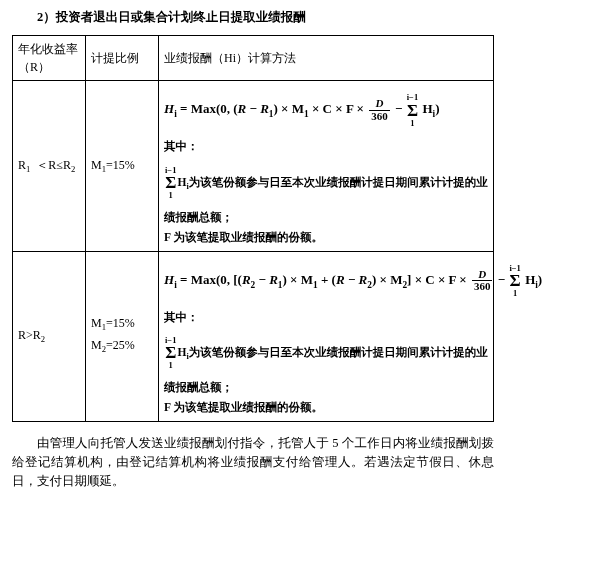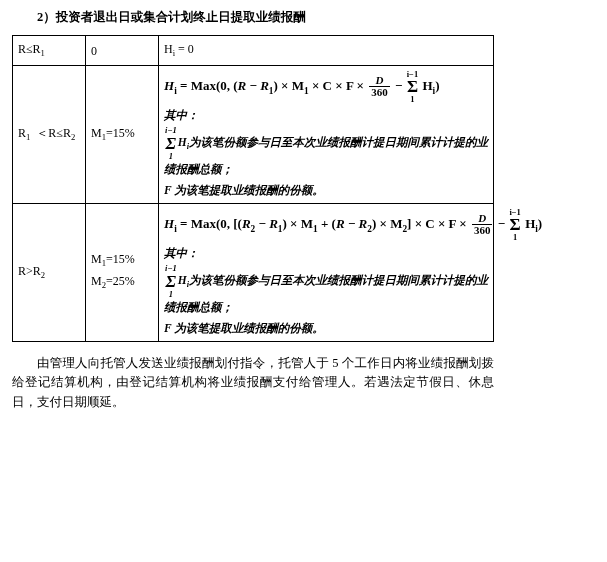--- a/index.html
+++ b/index.html
@@ -85,21 +85,21 @@
   .frac .den {
     display: block;
     padding: 0 2px;
   }
   .sumop {
     display: inline-block;
     position: relative;
     vertical-align: middle;
     text-align: center;
     line-height: 1;
-    margin: 0 1px;
+    margin: 8px 1px;
     font-size: 11px;
   }
   .sumop .big {
     font-size: 17px;
     display: block;
     line-height: 1;
   }
   .sumop .top {
     display: block;
     font-size: 8.5px;
@@ -110,43 +110,42 @@
     font-size: 8.5px;
     line-height: 1;
   }
   .sumline {
     white-space: nowrap;
   }
   .note {
     font-size: 11.5px;
     line-height: 1.6;
     margin-top: 2px;
-    font-style: italic;
   }
   .cell-stack div { margin-bottom: 2px; }
   .row-tall td { height: 66px; }
   .two-line { line-height: 1.45; }
   .bottom-para { margin-top: 12px; }
 </style>
 </head>
 <body>
 
 <div class="page">
 
   <div class="heading">2）投资者退出日或集合计划终止日提取业绩报酬</div>
 
 
   <table class="rules">
     <tbody>
+      <tr class="hdr">
+        <td class="col-r">年化收益率（R）</td>
+        <td class="col-m">计提比例</td>
+        <td class="col-f">业绩报酬（Hi）计算方法</td>
+      </tr>
 
-      <tr>
-        <td class="col-r">R≤R<span class="sub">1</span></td>
-        <td class="col-m">0</td>
-        <td class="col-f bold formula">H<span class="sub">i</span> = 0</td>
-      </tr>
 
       <tr class="row-tall">
         <td class="col-r two-line">R<span class="sub">1</span>&nbsp;&nbsp;＜R≤R<span class="sub">2</span></td>
         <td class="col-m">M<span class="sub">1</span>=15%</td>
         <td class="col-f">
           <div class="formula bold sumline">
             <span class="italic">H</span><span class="sub">i</span> = Max(0, (<span class="italic">R</span> − <span class="italic">R</span><span class="sub">1</span>) × M<span class="sub">1</span> × C × F ×
             <span class="frac"><span class="num italic">D</span><span class="den">360</span></span>
             −
             <span class="sumop"><span class="top">i−1</span><span class="big">Σ</span><span class="bot">1</span></span>

